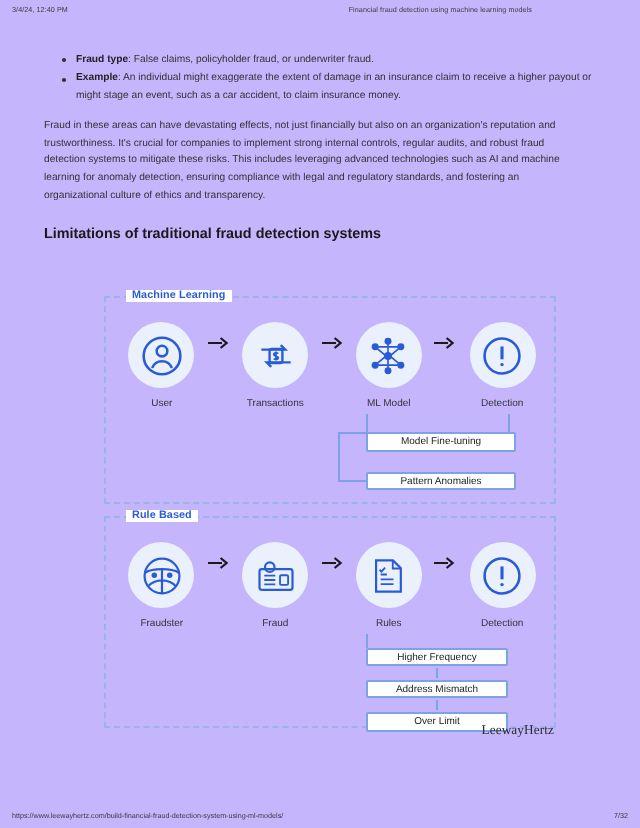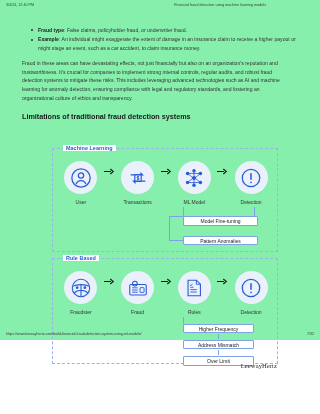--- a/index.html
+++ b/index.html
@@ -5,22 +5,22 @@
   * { box-sizing: border-box; }
   html, body {
     margin: 0; padding: 0;
     width: 320px; height: 414px;
     background: #ffffff;
     font-family: "Liberation Sans", sans-serif;
     overflow: hidden;
   }
   .page {
     position: relative;
-    width: 320px; height: 340px;
-    background: #86efac;
+    width: 320px; height: 414px;
+    background: #c4b5fd;
   }
 
   
   .print-header {
     position: absolute; top: 3px; left: 0; width: 320px;
     display: flex; justify-content: space-between;
     padding: 0 6px;
     font-size: 3.6px; color: #3c3c3c;
     letter-spacing: 0.01em;
   }

